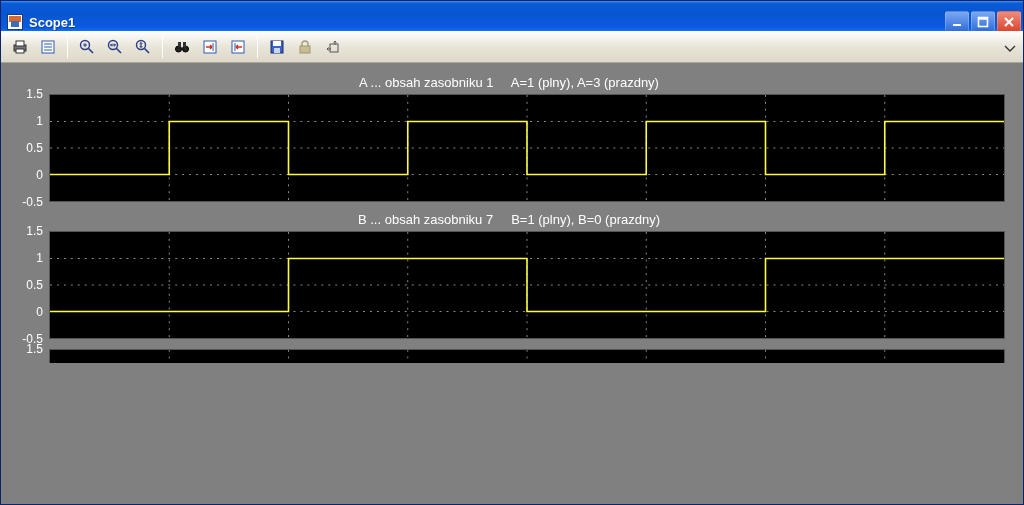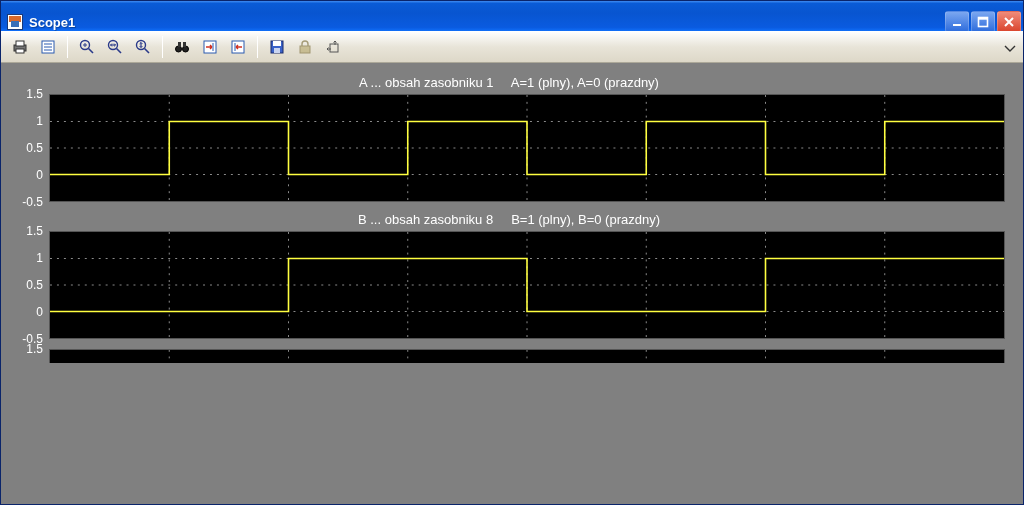--- a/index.html
+++ b/index.html
@@ -249,21 +249,21 @@
         </svg>
     </div>
     <svg class="tool-tail" viewBox="0 0 14 14">
         <path d="M2 6 l5 5 5 -5" fill="none" stroke="#333" stroke-width="1.4"></path>
       </svg>
   </div>
 
   <div class="scope-body">
 
     <div class="chart-block">
-      <div class="chart-title">A ... obsah zasobniku 1     A=1 (plny), A=0 (prazdny)</div>
+      <div class="chart-title">A ... obsah zasobniku 1     A=1 (plny), A=3 (prazdny)</div>
       <div class="chart-row">
         <div class="yaxis">
           <div class="ytick" style="top:0%">1.5</div>
           <div class="ytick" style="top:25%">1</div>
           <div class="ytick" style="top:50%">0.5</div>
           <div class="ytick" style="top:75%">0</div>
           <div class="ytick" style="top:100%">-0.5</div>
         </div>
         <div class="plot">
           <svg viewBox="0 0 960 108" preserveAspectRatio="none">
@@ -280,21 +280,21 @@
               <line x1="840" y1="0" x2="840" y2="108"></line>
             </g>
 
             <polyline fill="none" stroke="#ffff40" stroke-width="1.6" points="0,81 120,81 120,27 240,27 240,81 360,81 360,27 480,27 480,81 600,81 600,27 720,27 720,81 840,81 840,27 960,27"></polyline>
           </svg>
         </div>
       </div>
     </div>
 
     <div class="chart-block">
-      <div class="chart-title">B ... obsah zasobniku 8     B=1 (plny), B=0 (prazdny)</div>
+      <div class="chart-title">B ... obsah zasobniku 7     B=1 (plny), B=0 (prazdny)</div>
       <div class="chart-row">
         <div class="yaxis">
           <div class="ytick" style="top:0%">1.5</div>
           <div class="ytick" style="top:25%">1</div>
           <div class="ytick" style="top:50%">0.5</div>
           <div class="ytick" style="top:75%">0</div>
           <div class="ytick" style="top:100%">-0.5</div>
         </div>
         <div class="plot">
           <svg viewBox="0 0 960 108" preserveAspectRatio="none">

